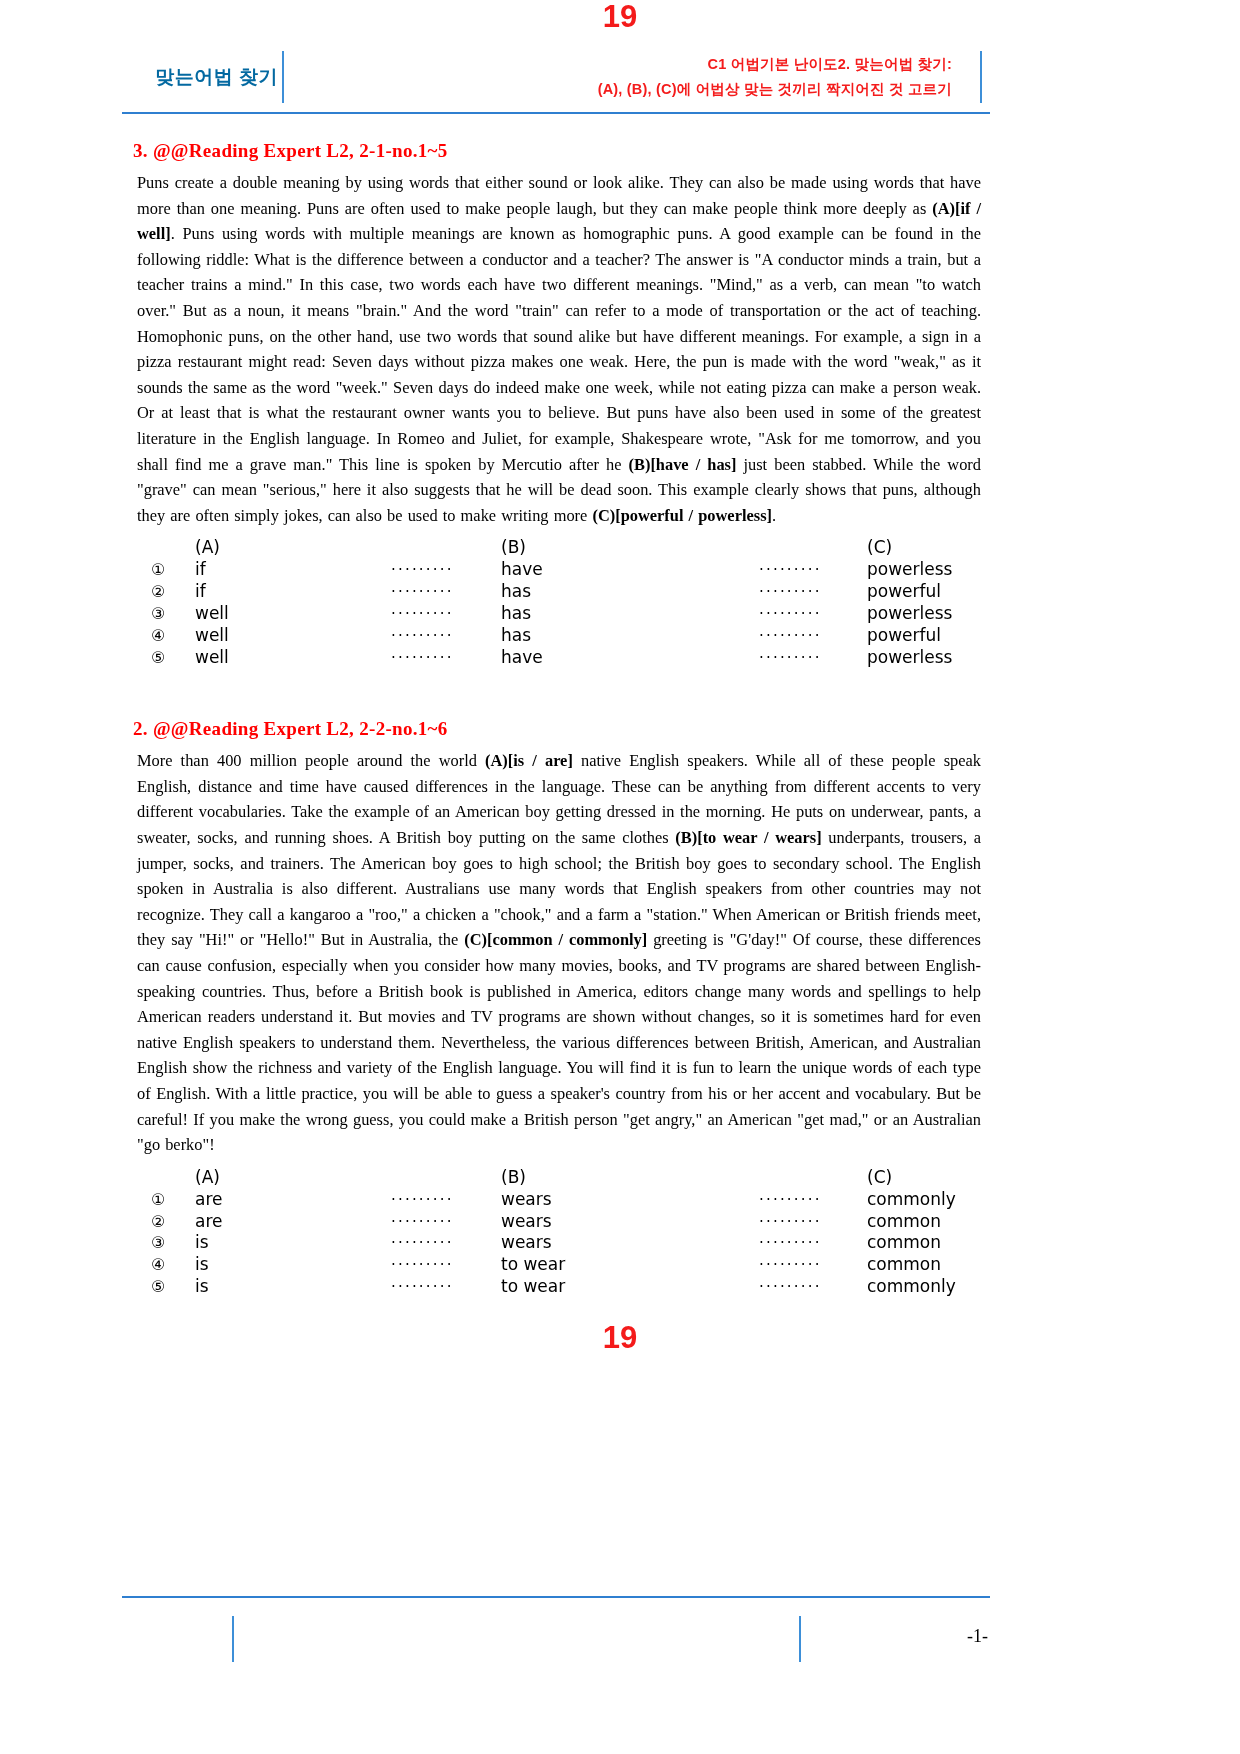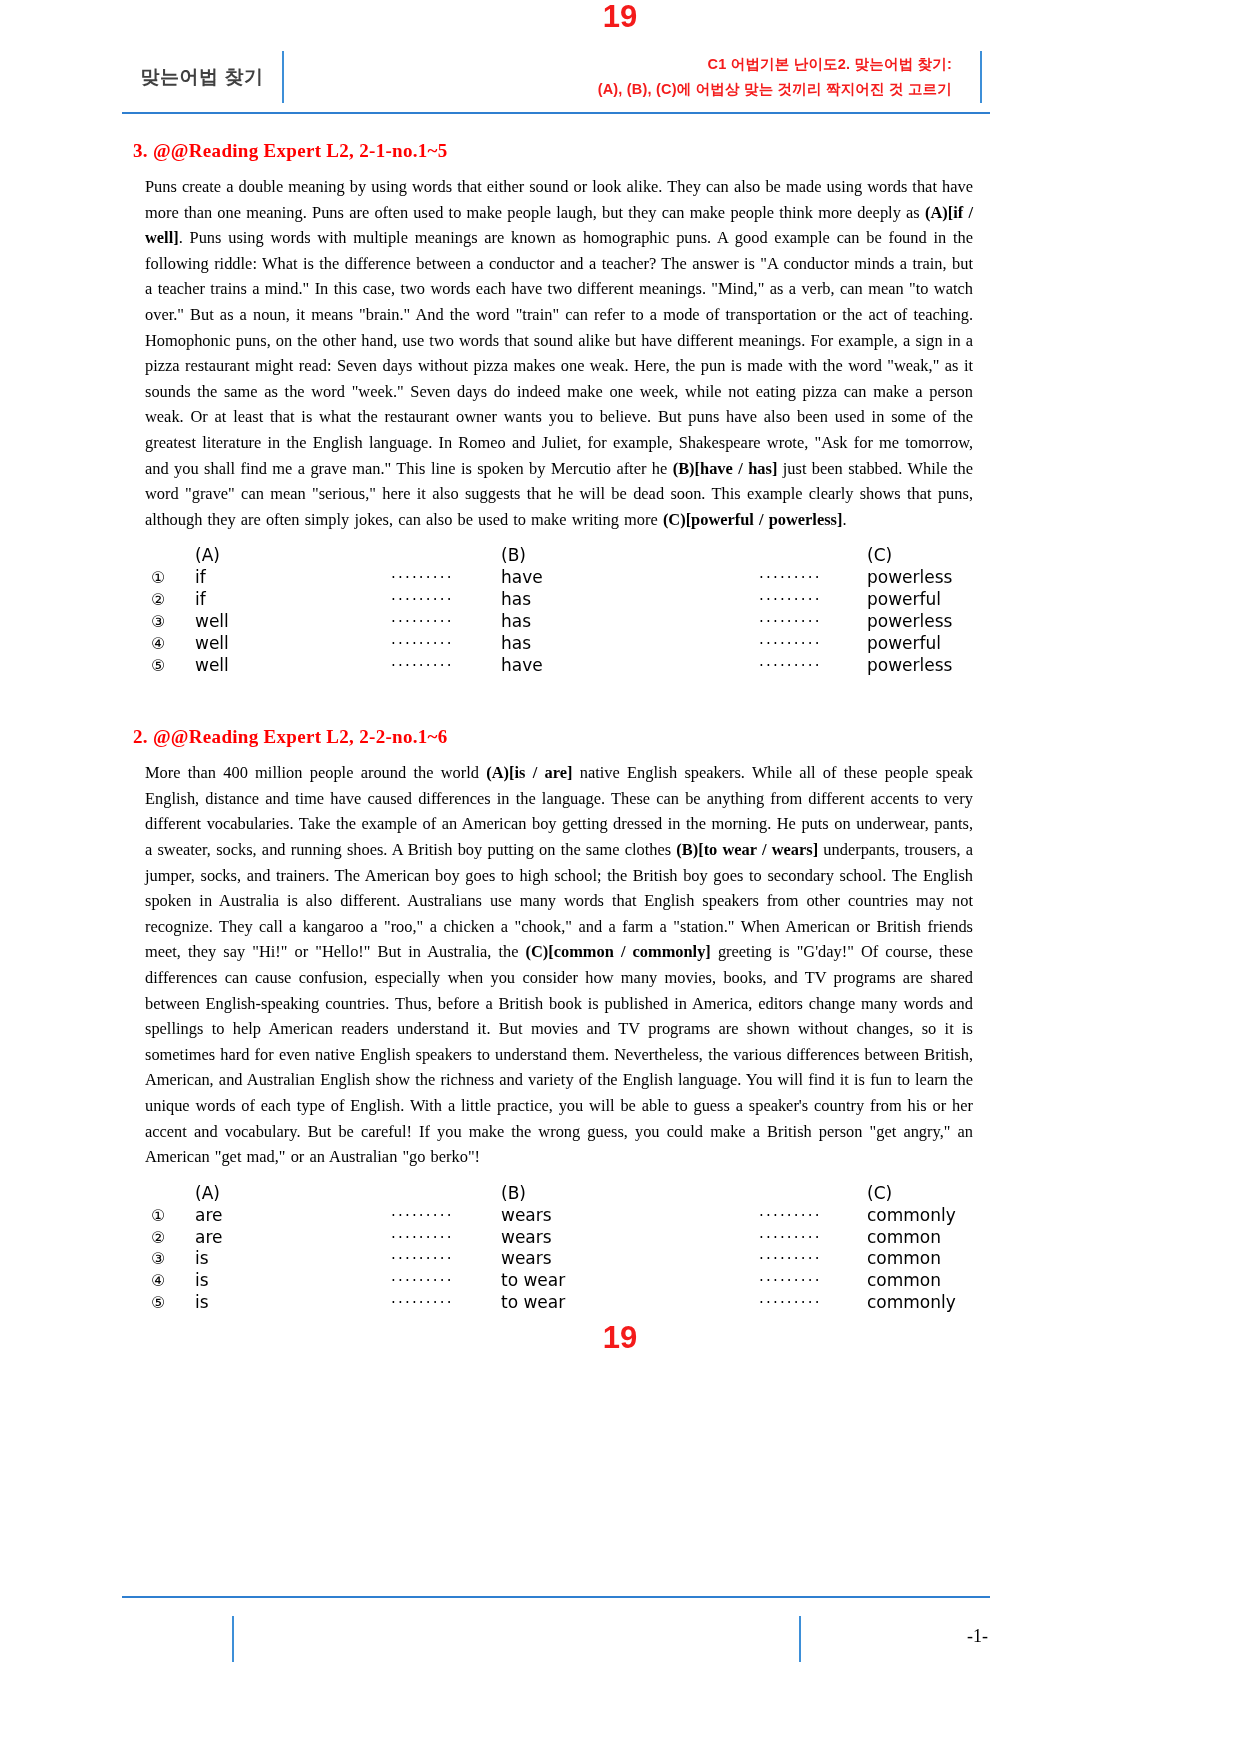--- a/index.html
+++ b/index.html
@@ -42,22 +42,22 @@
     position: absolute;
     top: 46px;
     left: 126px;
     width: 862px;
     height: 62px;
     display: flex;
     align-items: center;
   }
   .header-left {
     width: 152px;
-    text-align: center;
-    color: #404040;
+    text-align: right;
+    color: #0369a1;
     font-family: "Liberation Sans", "DejaVu Sans", sans-serif;
     font-weight: bold;
     font-size: 19px;
     letter-spacing: 0.5px;
   }
   .header-divider {
     width: 2px;
     height: 52px;
     background: #3d8fd8;
     margin: 0 4px;
@@ -104,21 +104,21 @@
     font-family: "Liberation Serif", "DejaVu Serif", serif;
     margin: 0 0 8px 0;
     letter-spacing: 0.3px;
   }
 
   .passage {
     font-size: 16.4px;
     line-height: 25.6px;
     text-align: justify;
     text-justify: inter-word;
-    margin: 12px;
+    margin: 4px;
     word-spacing: 1px;
   }
   .passage b { font-weight: bold; }
 
   
   .choices {
     margin-top: 8px;
     margin-left: 18px;
     font-family: "DejaVu Sans", "Liberation Sans", sans-serif;
     font-size: 17px;

